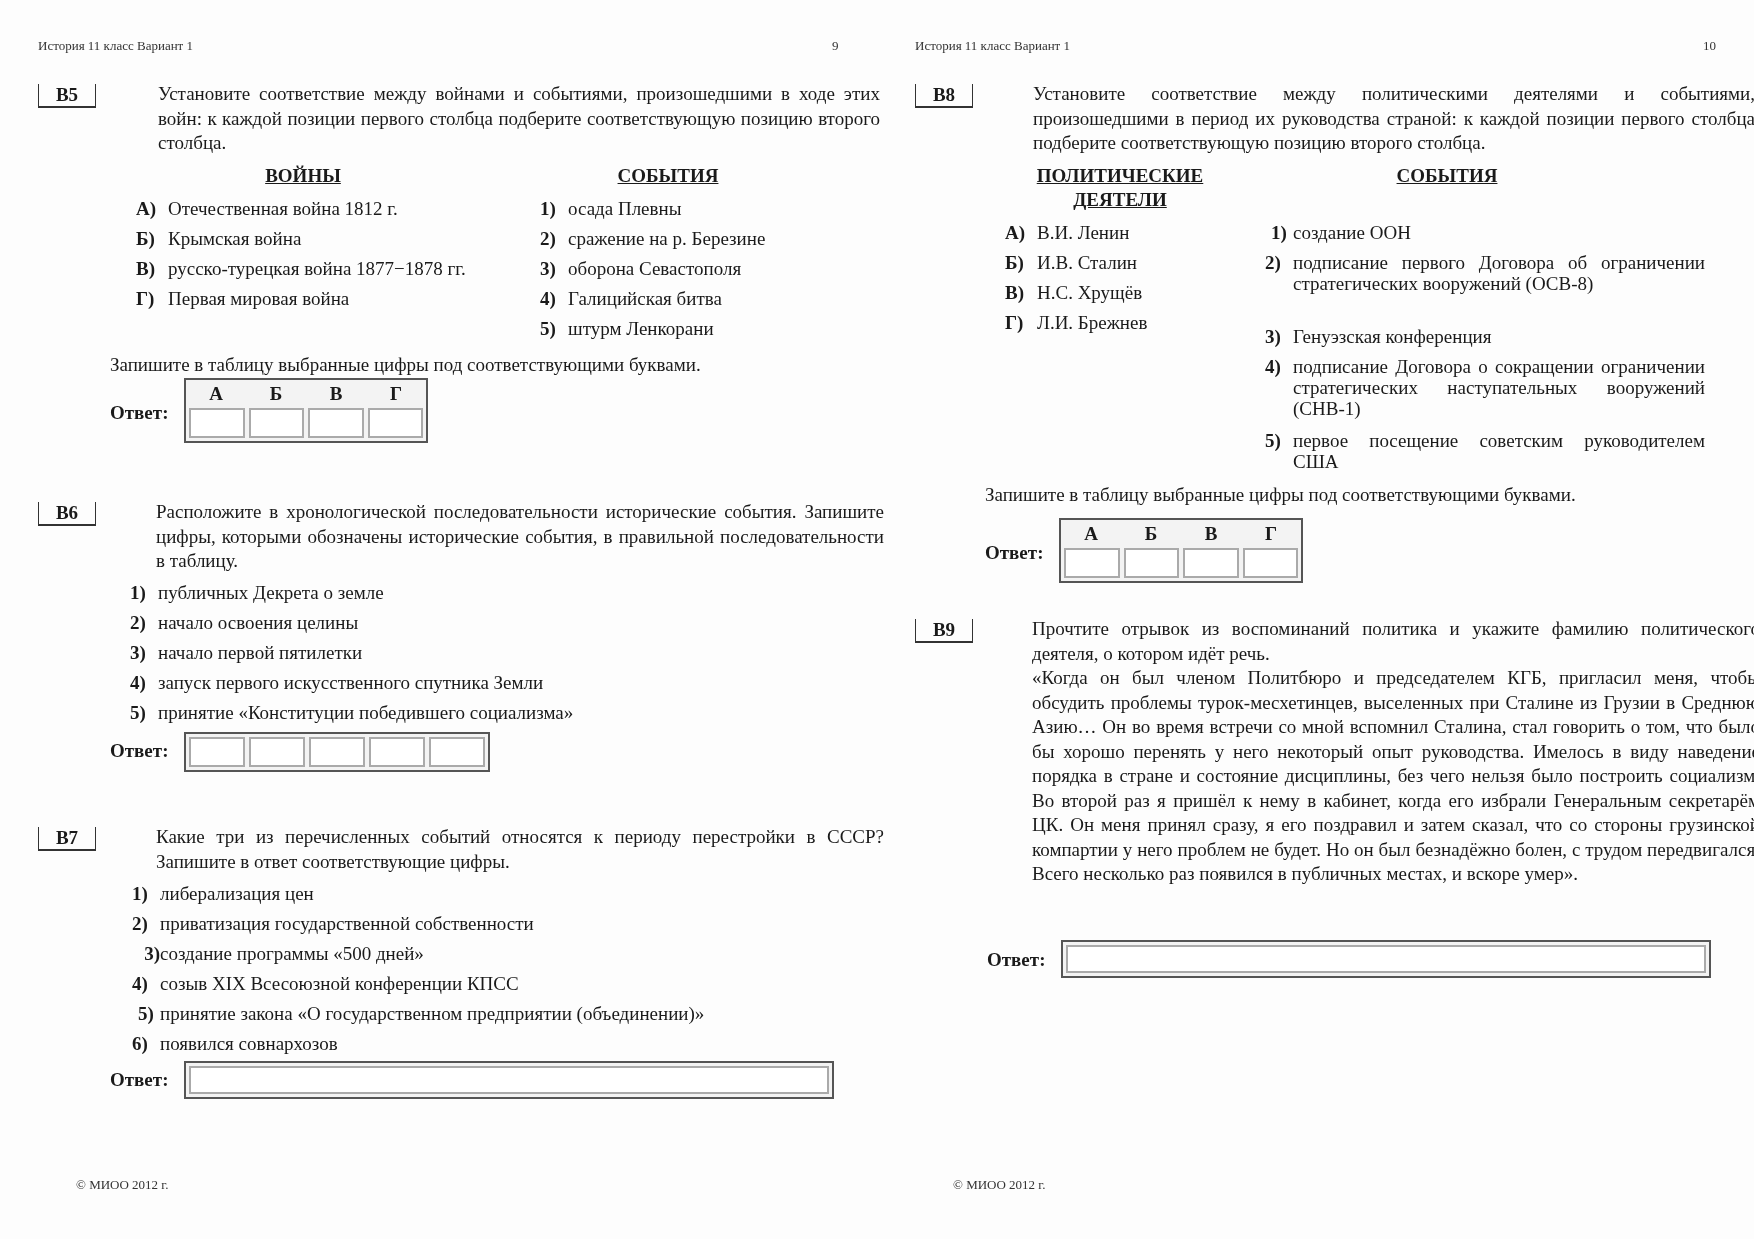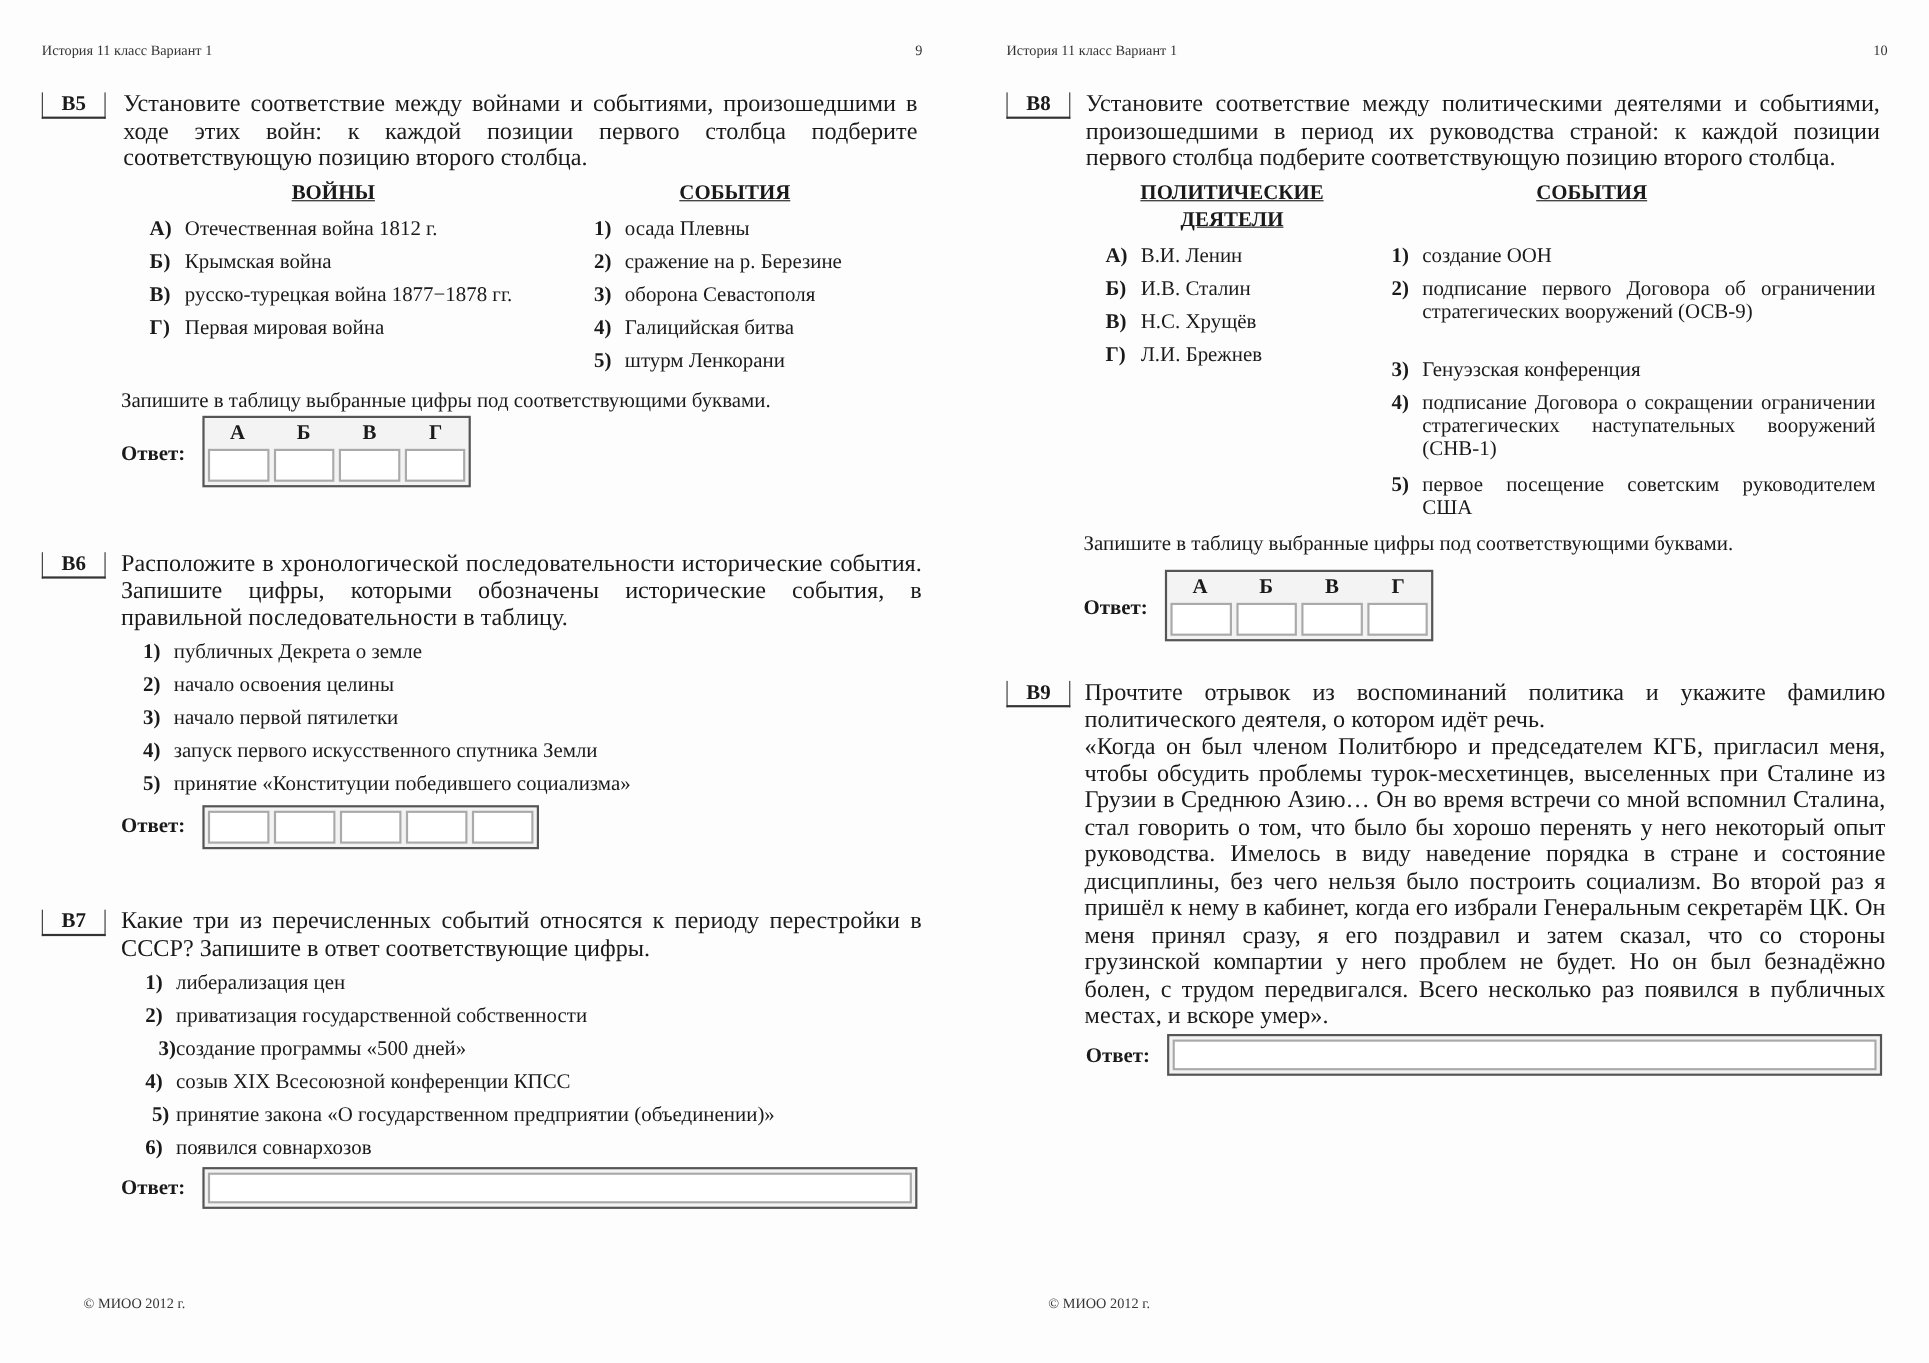--- a/index.html
+++ b/index.html
@@ -15,21 +15,21 @@
   .page-num { position: absolute; top: 38px; font-size: 13px; color: #333; }
   .footer { position: absolute; top: 1177px; font-size: 13px; color: #333; }
 
   .task { position: absolute; }
   .task-label {
     position: absolute; left: 0; top: 2px; width: 56px; height: 22px;
     border-left: 1px solid #333; border-right: 1px solid #333; border-bottom: 2px solid #333;
     font-weight: bold; font-size: 19px; text-align: center; line-height: 22px;
   }
   .task-text {
-    position: absolute; font-size: 22px; line-height: 24.5px; text-align: justify;
+    position: absolute; font-size: 19px; line-height: 24.5px; text-align: justify; margin-left: 46px;
   }
   .col-head {
     position: absolute; font-weight: bold; font-size: 19px; text-decoration: underline;
     text-align: center; line-height: 24px;
   }
   .item { position: absolute; font-size: 19px; line-height: 21px; }
   .item .key { font-weight: bold; display: inline-block; vertical-align: top; }
   .item .txt { display: inline-block; vertical-align: top; }
   .item .txt.just { text-align: justify; text-align-last: left; }
 
@@ -144,22 +144,22 @@
       <div>ПОЛИТИЧЕСКИЕ</div>
       <div>ДЕЯТЕЛИ</div>
     </div>
     <div class="col-head" style="left:462px; top:82px; width:140px;">СОБЫТИЯ</div>
 
     <div class="item" style="left:90px; top:140px;"><span class="key" style="width:32px">А)</span><span class="txt">В.И. Ленин</span></div>
     <div class="item" style="left:90px; top:170px;"><span class="key" style="width:32px">Б)</span><span class="txt">И.В. Сталин</span></div>
     <div class="item" style="left:90px; top:200px;"><span class="key" style="width:32px">В)</span><span class="txt">Н.С. Хрущёв</span></div>
     <div class="item" style="left:90px; top:230px;"><span class="key" style="width:32px">Г)</span><span class="txt">Л.И. Брежнев</span></div>
 
-    <div class="item" style="left:350px; top:140px;"><span class="key" style="width:28px">1)</span><span class="txt">создание ООН</span></div>
-    <div class="item" style="left:350px; top:170px;"><span class="key" style="width:28px">2)</span><span class="txt just" style="width:412px">подписание первого Договора об ограничении стратегических вооружений (ОСВ-9)</span></div>
+    <div class="item" style="left:350px; top:140px;text-align:center;"><span class="key" style="width:28px">1)</span><span class="txt">создание ООН</span></div>
+    <div class="item" style="left:350px; top:170px;"><span class="key" style="width:28px">2)</span><span class="txt just" style="width:412px">подписание первого Договора об ограничении стратегических вооружений (ОСВ-8)</span></div>
     <div class="item" style="left:350px; top:244px;"><span class="key" style="width:28px">3)</span><span class="txt">Генуэзская конференция</span></div>
     <div class="item" style="left:350px; top:274px;"><span class="key" style="width:28px">4)</span><span class="txt just" style="width:412px">подписание Договора о сокращении ограничении стратегических наступательных вооружений (СНВ-1)</span></div>
     <div class="item" style="left:350px; top:348px;"><span class="key" style="width:28px">5)</span><span class="txt just" style="width:412px">первое посещение советским руководителем США</span></div>
 
     <div class="instr" style="left:70px; top:402px;">Запишите в таблицу выбранные цифры под соответствующими буквами.</div>
     <div class="answer-label" style="left:70px; top:460px;">Ответ:</div>
     <div class="grid-table" style="left:144px; top:436px; width:240px;">
       <div class="grid-head">
         <span>А</span>
         <span>Б</span>

